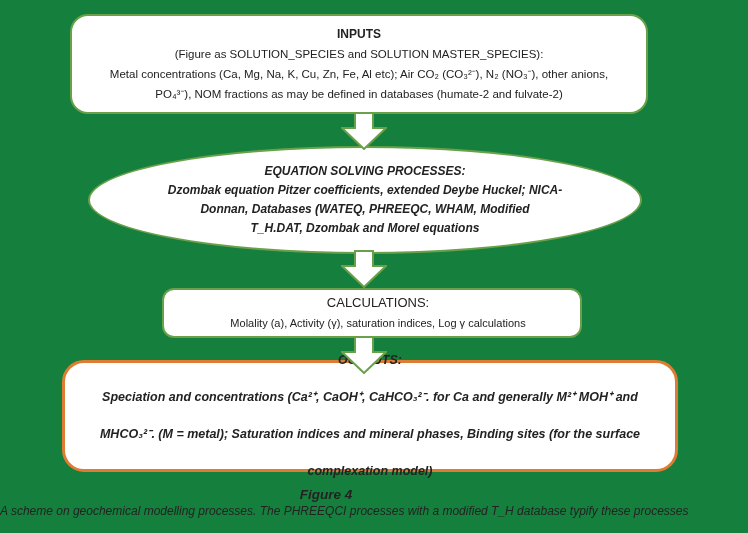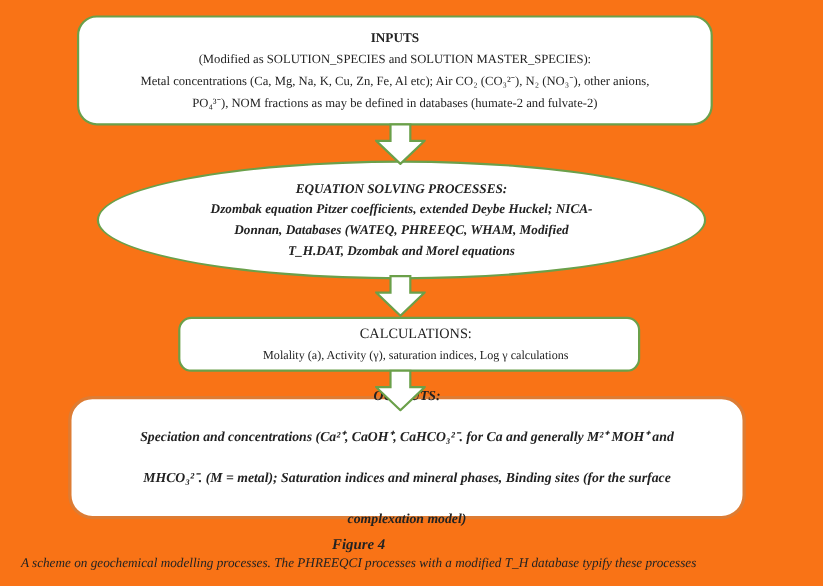--- a/index.html
+++ b/index.html
@@ -1,21 +1,21 @@
 <!DOCTYPE html>
 <html><head>
 <meta charset="utf-8">
 <style>
   html, body { margin: 0; padding: 0; background: #ffffff; }
   .page {
     position: relative;
     width: 748px;
     height: 533px;
-    background: #f97316;
-    font-family: Liberation Serif, serif;
+    background: #15803d;
+    font-family: Liberation Sans, sans-serif;
     color: #222222;
     overflow: hidden;
   }
   .shape {
     position: absolute;
     box-sizing: border-box;
     background: #ffffff;
     display: flex;
     flex-direction: column;
     justify-content: center;
@@ -64,21 +64,21 @@
   .fig-label { font-size: 13.5px; font-weight: bold; font-style: italic; line-height: 16px; }
   .fig-desc  { font-size: 12px; font-style: italic; line-height: 17px; white-space: nowrap; }
 </style>
 </head>
 <body>
 
 <div class="page">
 
   <div class="shape box-inputs">
     <div class="title">INPUTS</div>
-    <div class="ln">(Modified as SOLUTION_SPECIES and SOLUTION MASTER_SPECIES):</div>
+    <div class="ln">(Figure as SOLUTION_SPECIES and SOLUTION MASTER_SPECIES):</div>
     <div class="ln">Metal concentrations (Ca, Mg, Na, K, Cu, Zn, Fe, Al etc); Air CO₂ (CO₃²⁻), N₂ (NO₃⁻), other anions,</div>
     <div class="ln">PO₄³⁻), NOM fractions as may be defined in databases (humate-2 and fulvate-2)</div>
   </div>
 
   <svg class="arrow arrow-1" width="46" height="38" viewBox="0 0 46 38">
     <polygon points="14,1 32,1 32,16 45,16 23,37 1,16 14,16" fill="#ffffff" stroke="#6BA04A" stroke-width="2" stroke-linejoin="miter"></polygon>
   </svg>
 
   <div class="shape ellipse">
     <div class="ln">EQUATION SOLVING PROCESSES:</div>

